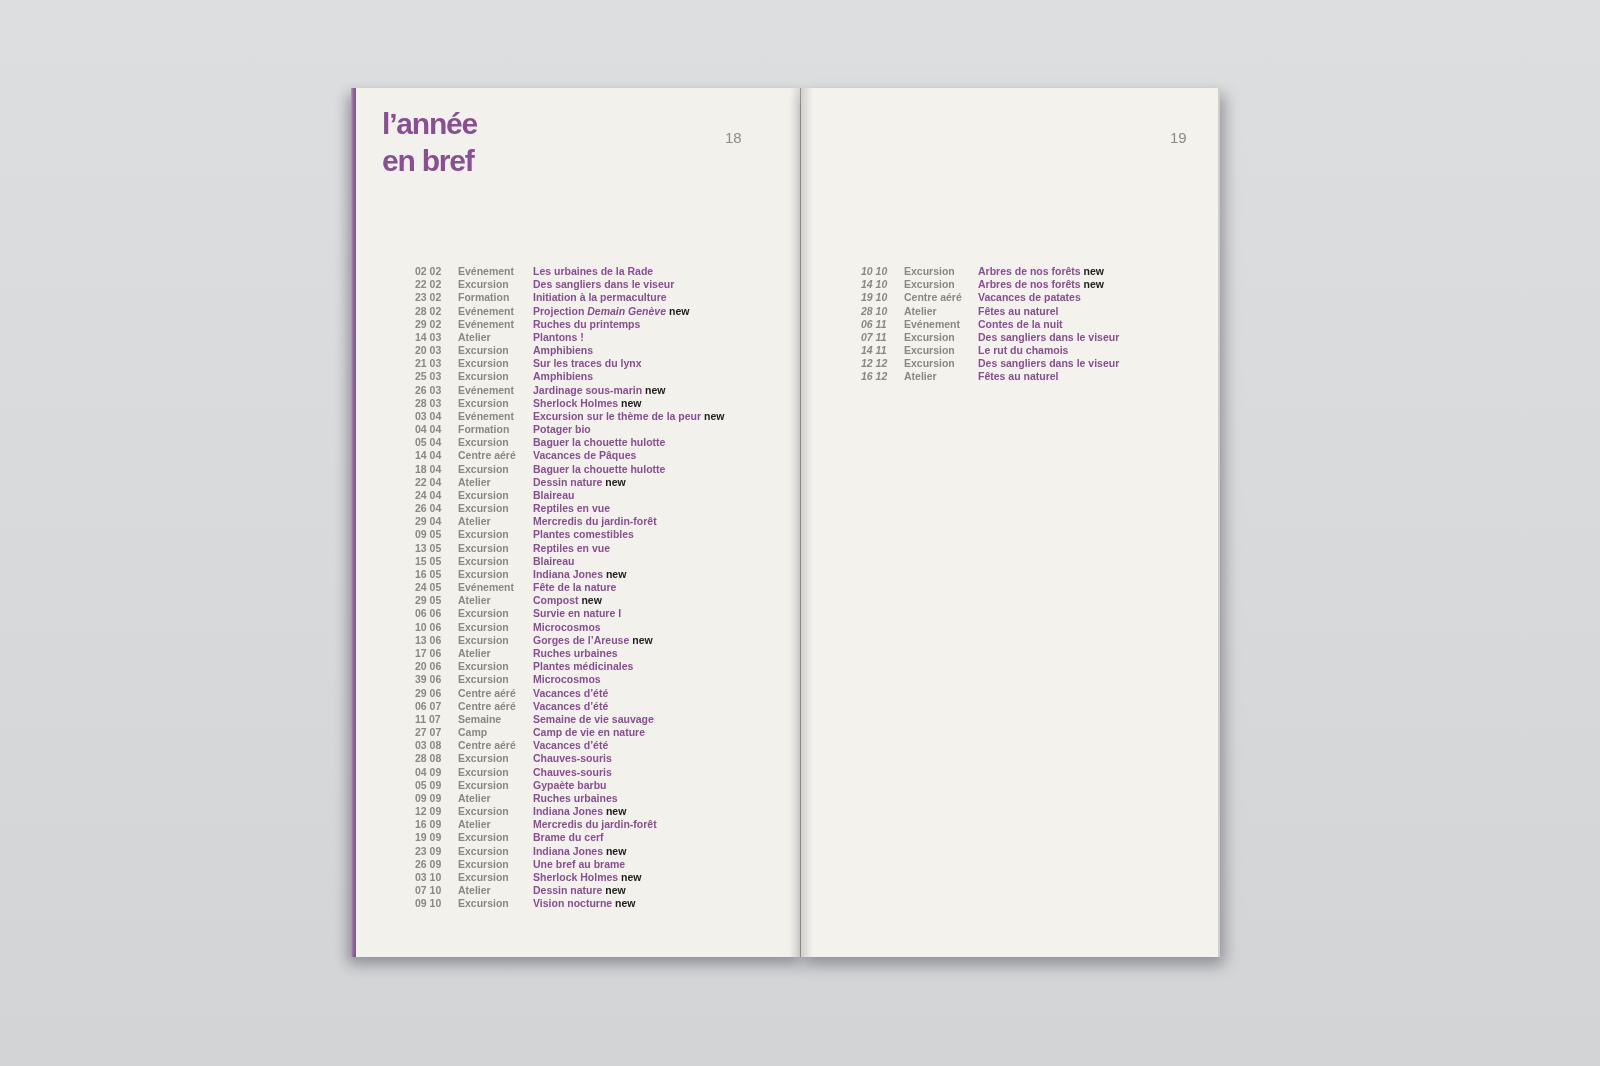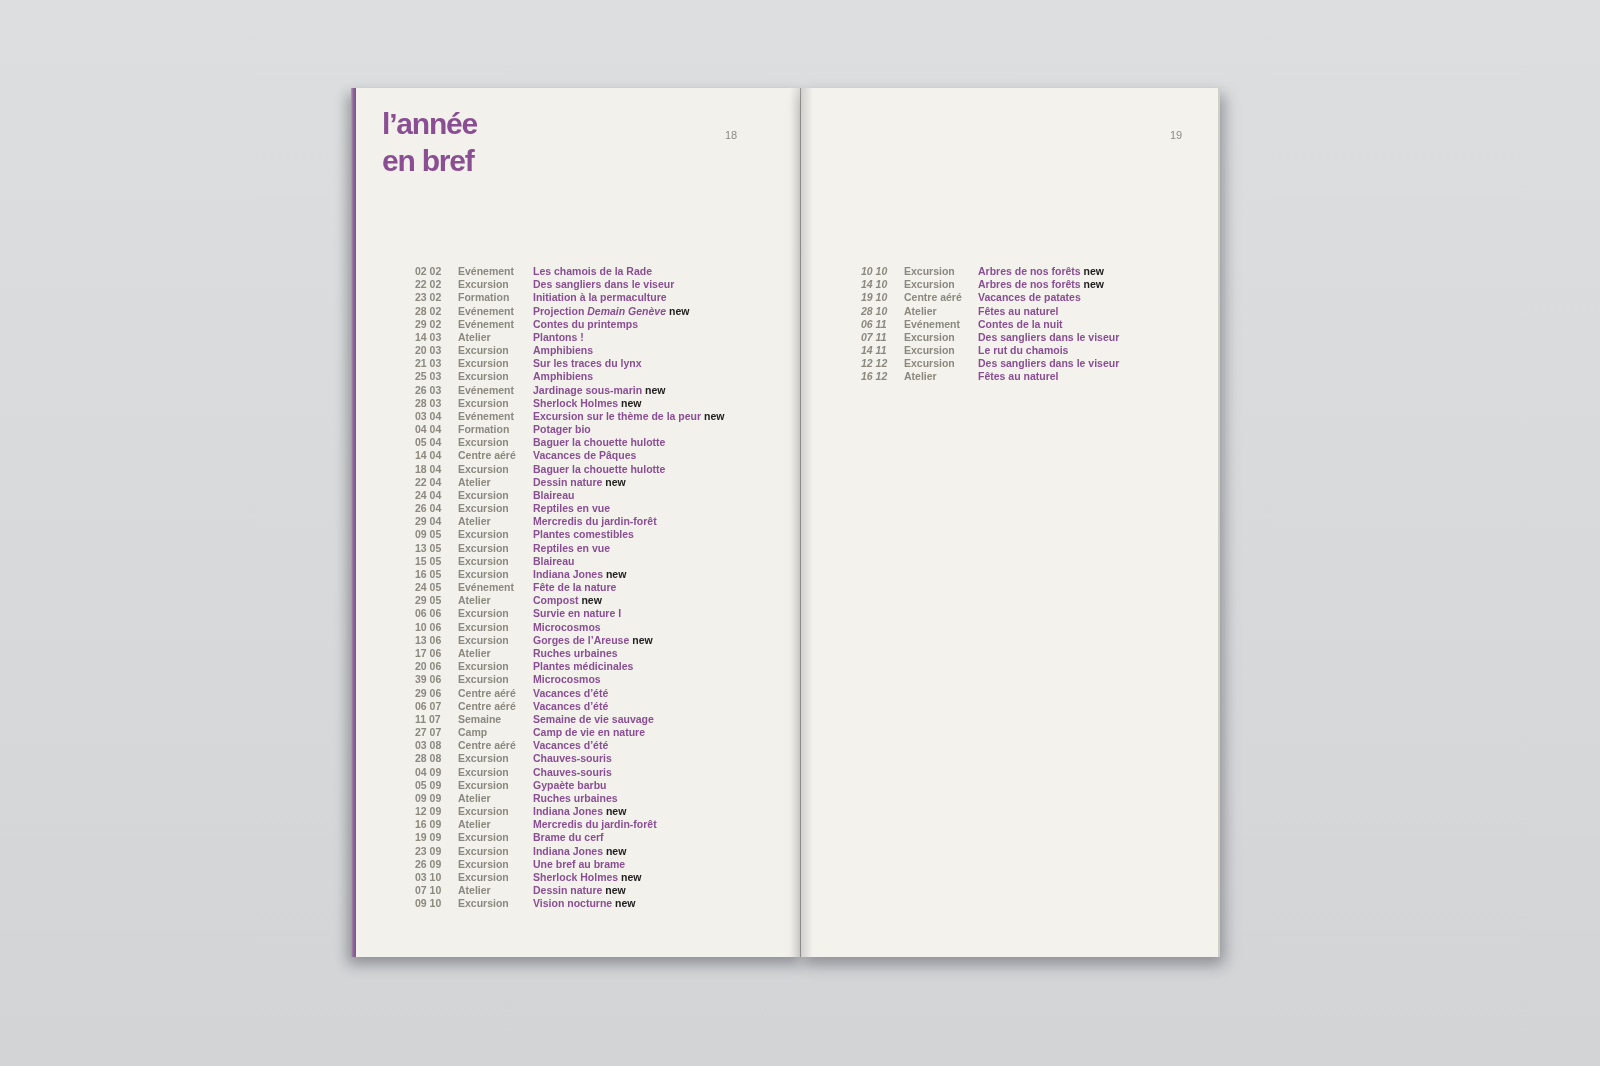--- a/index.html
+++ b/index.html
@@ -34,21 +34,21 @@
   }
   .strip{
     position:absolute;left:0;top:0;bottom:0;width:5px;
     background:linear-gradient(90deg,#b49fbb 0%,#8f6699 45%,#7c5587 100%);
   }
   .title{
     position:absolute;left:31px;top:17px;margin:0;
     font-size:30px;line-height:37px;font-weight:700;letter-spacing:-1.2px;
   }
   .pagenum{
-    position:absolute;top:41px;font-size:11px;font-weight:500;color:#8c8b86;
+    position:absolute;top:41px;font-size:15px;font-weight:500;color:#8c8b86;
   }
   .pagenum-left{left:374px;}
   .pagenum-right{left:369px;}
   .list{position:absolute;top:177px;font-size:10.5px;font-weight:700;}
   .list-left{left:34px;}
   .list-right{left:30px;}
   .row{display:flex;line-height:13.17px;white-space:nowrap;}
   .row .d{width:43px;padding-left:30px;}
   .row .c{width:75px;}
   .list-right .row .d{width:43px;font-style:italic;}
@@ -65,41 +65,41 @@
     <div class="strip"></div>
     <h1 class="title" style="color: rgb(138, 78, 147);">
       <span>l’année</span><br>
       <span>en bref</span>
     </h1>
     <div class="pagenum pagenum-left">18</div>
     <div class="list list-left" id="list-left" style="color: rgb(138, 78, 147);">
         <div class="row">
           <span class="d">02 02</span>
           <span class="c">Evénement</span>
-          <span class="n">Les chamois de la Rade</span>
+          <span class="n">Les urbaines de la Rade</span>
         </div>
         <div class="row">
           <span class="d">22 02</span>
           <span class="c">Excursion</span>
           <span class="n">Des sangliers dans le viseur</span>
         </div>
         <div class="row">
           <span class="d">23 02</span>
           <span class="c">Formation</span>
           <span class="n">Initiation à la permaculture</span>
         </div>
         <div class="row">
           <span class="d">28 02</span>
           <span class="c">Evénement</span>
           <span class="n">Projection <em>Demain Genève</em><span style="color: rgb(35, 32, 32);"> new</span></span>
         </div>
         <div class="row">
           <span class="d">29 02</span>
           <span class="c">Evénement</span>
-          <span class="n">Contes du printemps</span>
+          <span class="n">Ruches du printemps</span>
         </div>
         <div class="row">
           <span class="d">14 03</span>
           <span class="c">Atelier</span>
           <span class="n">Plantons !</span>
         </div>
         <div class="row">
           <span class="d">20 03</span>
           <span class="c">Excursion</span>
           <span class="n">Amphibiens</span>

